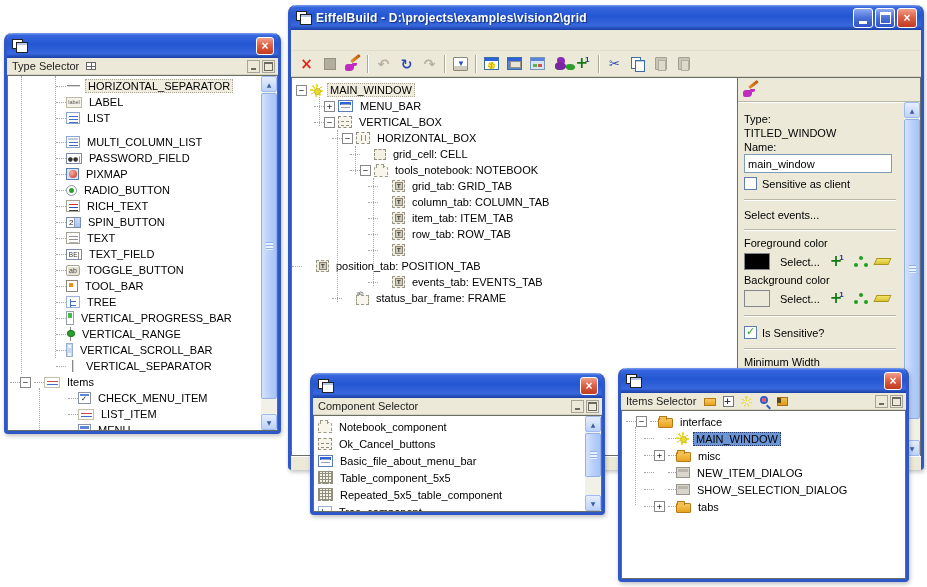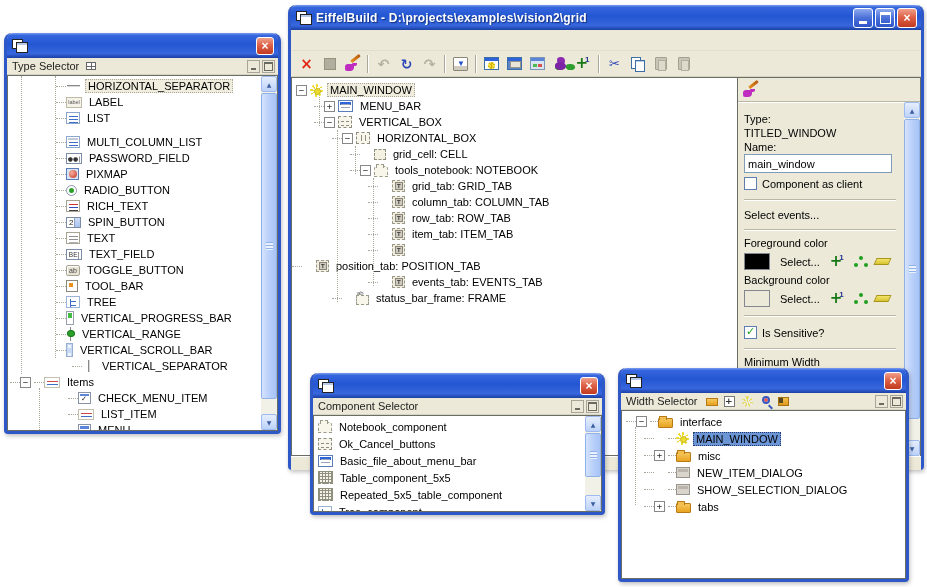--- a/index.html
+++ b/index.html
@@ -368,28 +368,28 @@
           <span class="exp empty"></span>
 
           <span class="ticon ic-tab"></span>
           <span class="tlabel">column_tab: COLUMN_TAB</span>
         </div>
         <div class="trow" style="padding-left: 76px;">
           <span class="conn"></span>
           <span class="exp empty"></span>
 
           <span class="ticon ic-tab"></span>
+          <span class="tlabel">item_tab: ITEM_TAB</span>
+        </div>
+        <div class="trow" style="padding-left: 76px;">
+          <span class="conn"></span>
+          <span class="exp empty"></span>
+
+          <span class="ticon ic-tab"></span>
           <span class="tlabel">row_tab: ROW_TAB</span>
-        </div>
-        <div class="trow" style="padding-left: 76px;">
-          <span class="conn"></span>
-          <span class="exp empty"></span>
-
-          <span class="ticon ic-tab"></span>
-          <span class="tlabel">item_tab: ITEM_TAB</span>
         </div>
         <div class="trow" style="padding-left: 76px;">
           <span class="conn"></span>
           <span class="exp empty"></span>
 
           <span class="ticon ic-tab"></span>
         </div>
         <div class="trow" style="">
           <span class="conn"></span>
           <span class="exp empty"></span>
@@ -417,21 +417,21 @@
           <span class="ic-pick"></span>
         </div>
       <div class="hr" style="margin:0;"></div>
       <div class="props-inner">
         <div class="plabel">Type:</div>
         <div class="plabel">TITLED_WINDOW</div>
         <div class="plabel">Name:</div>
         <input class="pinput" value="main_window" style="">
         <div class="pcheck">
           <span class="cb"></span>
-          <span>Component as client</span>
+          <span>Sensitive as client</span>
         </div>
         <div class="hr"></div>
         <div class="plabel lnk">Select events...</div>
         <div class="hr"></div>
         <div class="plabel">Foreground color</div>
         <div class="crow">
           <span class="swatch black"></span>
           <span class="sel-btn">Select...</span>
           <span class="ic-addone"></span>
           <span class="ic-molecule"></span>
@@ -582,21 +582,21 @@
 
           <span class="ticon ic-vrange"></span>
           <span class="tlabel">VERTICAL_RANGE</span>
         </div>
         <div class="trow" style="padding-left: 48px;">
           <span class="conn"></span>
 
           <span class="ticon ic-vscroll"></span>
           <span class="tlabel">VERTICAL_SCROLL_BAR</span>
         </div>
-        <div class="trow" style="padding-left: 64px;">
+        <div class="trow" style="padding-left: 48px;">
           <span class="conn"></span>
 
           <span class="ticon ic-vsep"></span>
           <span class="tlabel">VERTICAL_SEPARATOR</span>
         </div>
         <div class="trow" style="padding-left: 2px;">
           <span class="conn"></span>
           <span class="exp">−</span>
           <span class="pre" style="width: 10px;"></span>
           <span class="ticon ic-items"></span>
@@ -677,21 +677,21 @@
   </div>
 </div>
 
 <div class="xp-window" id="widget-selector">
   <div class="titlebar">
     <span class="win-cascade"></span>
     <span class="spacer"></span>
     <span class="cap-btn close cap-close-sm">×</span>
   </div>
   <div class="pane-header">
-    <span class="pane-title">Width Selector</span>
+    <span class="pane-title">Items Selector</span>
     <span style="display:inline-flex;align-items:center;">
 
     <span class="mi">
           <i class="mi-folder"></i>
         </span>
         <span class="mi">
           <i class="mi-expand">+</i>
         </span>
         <span class="mi">
           <i class="mi-sunburst"></i>

